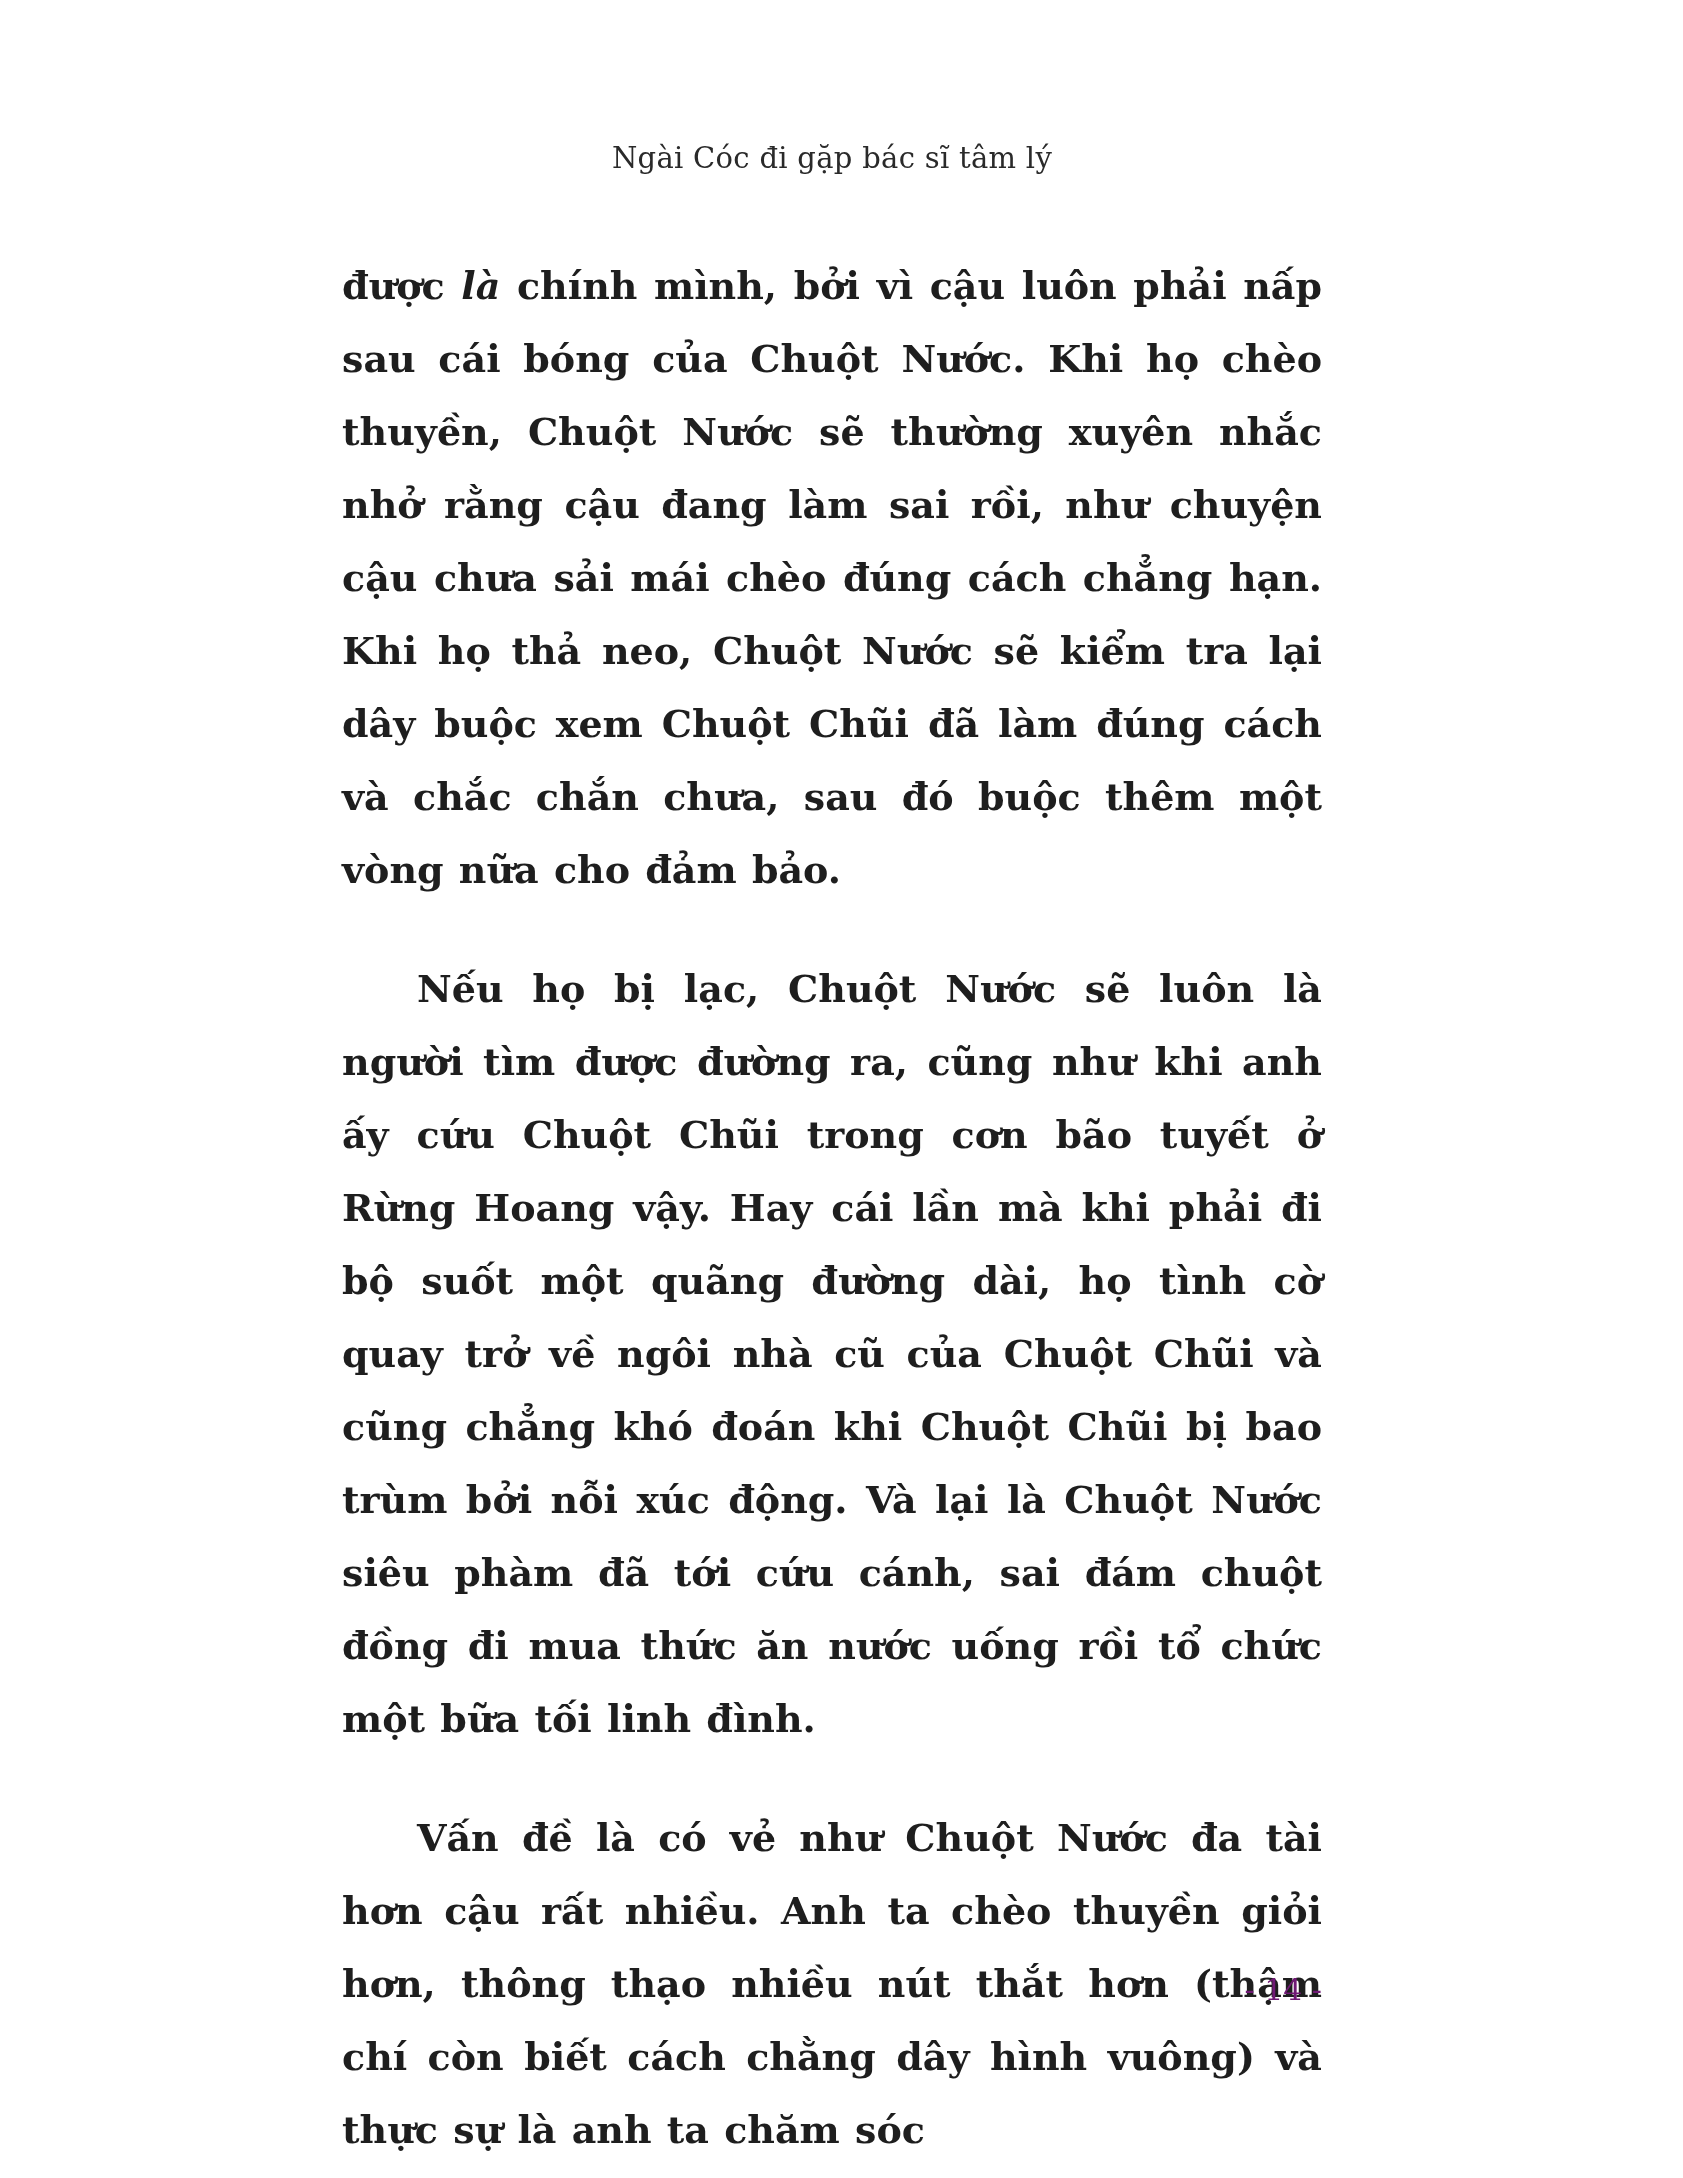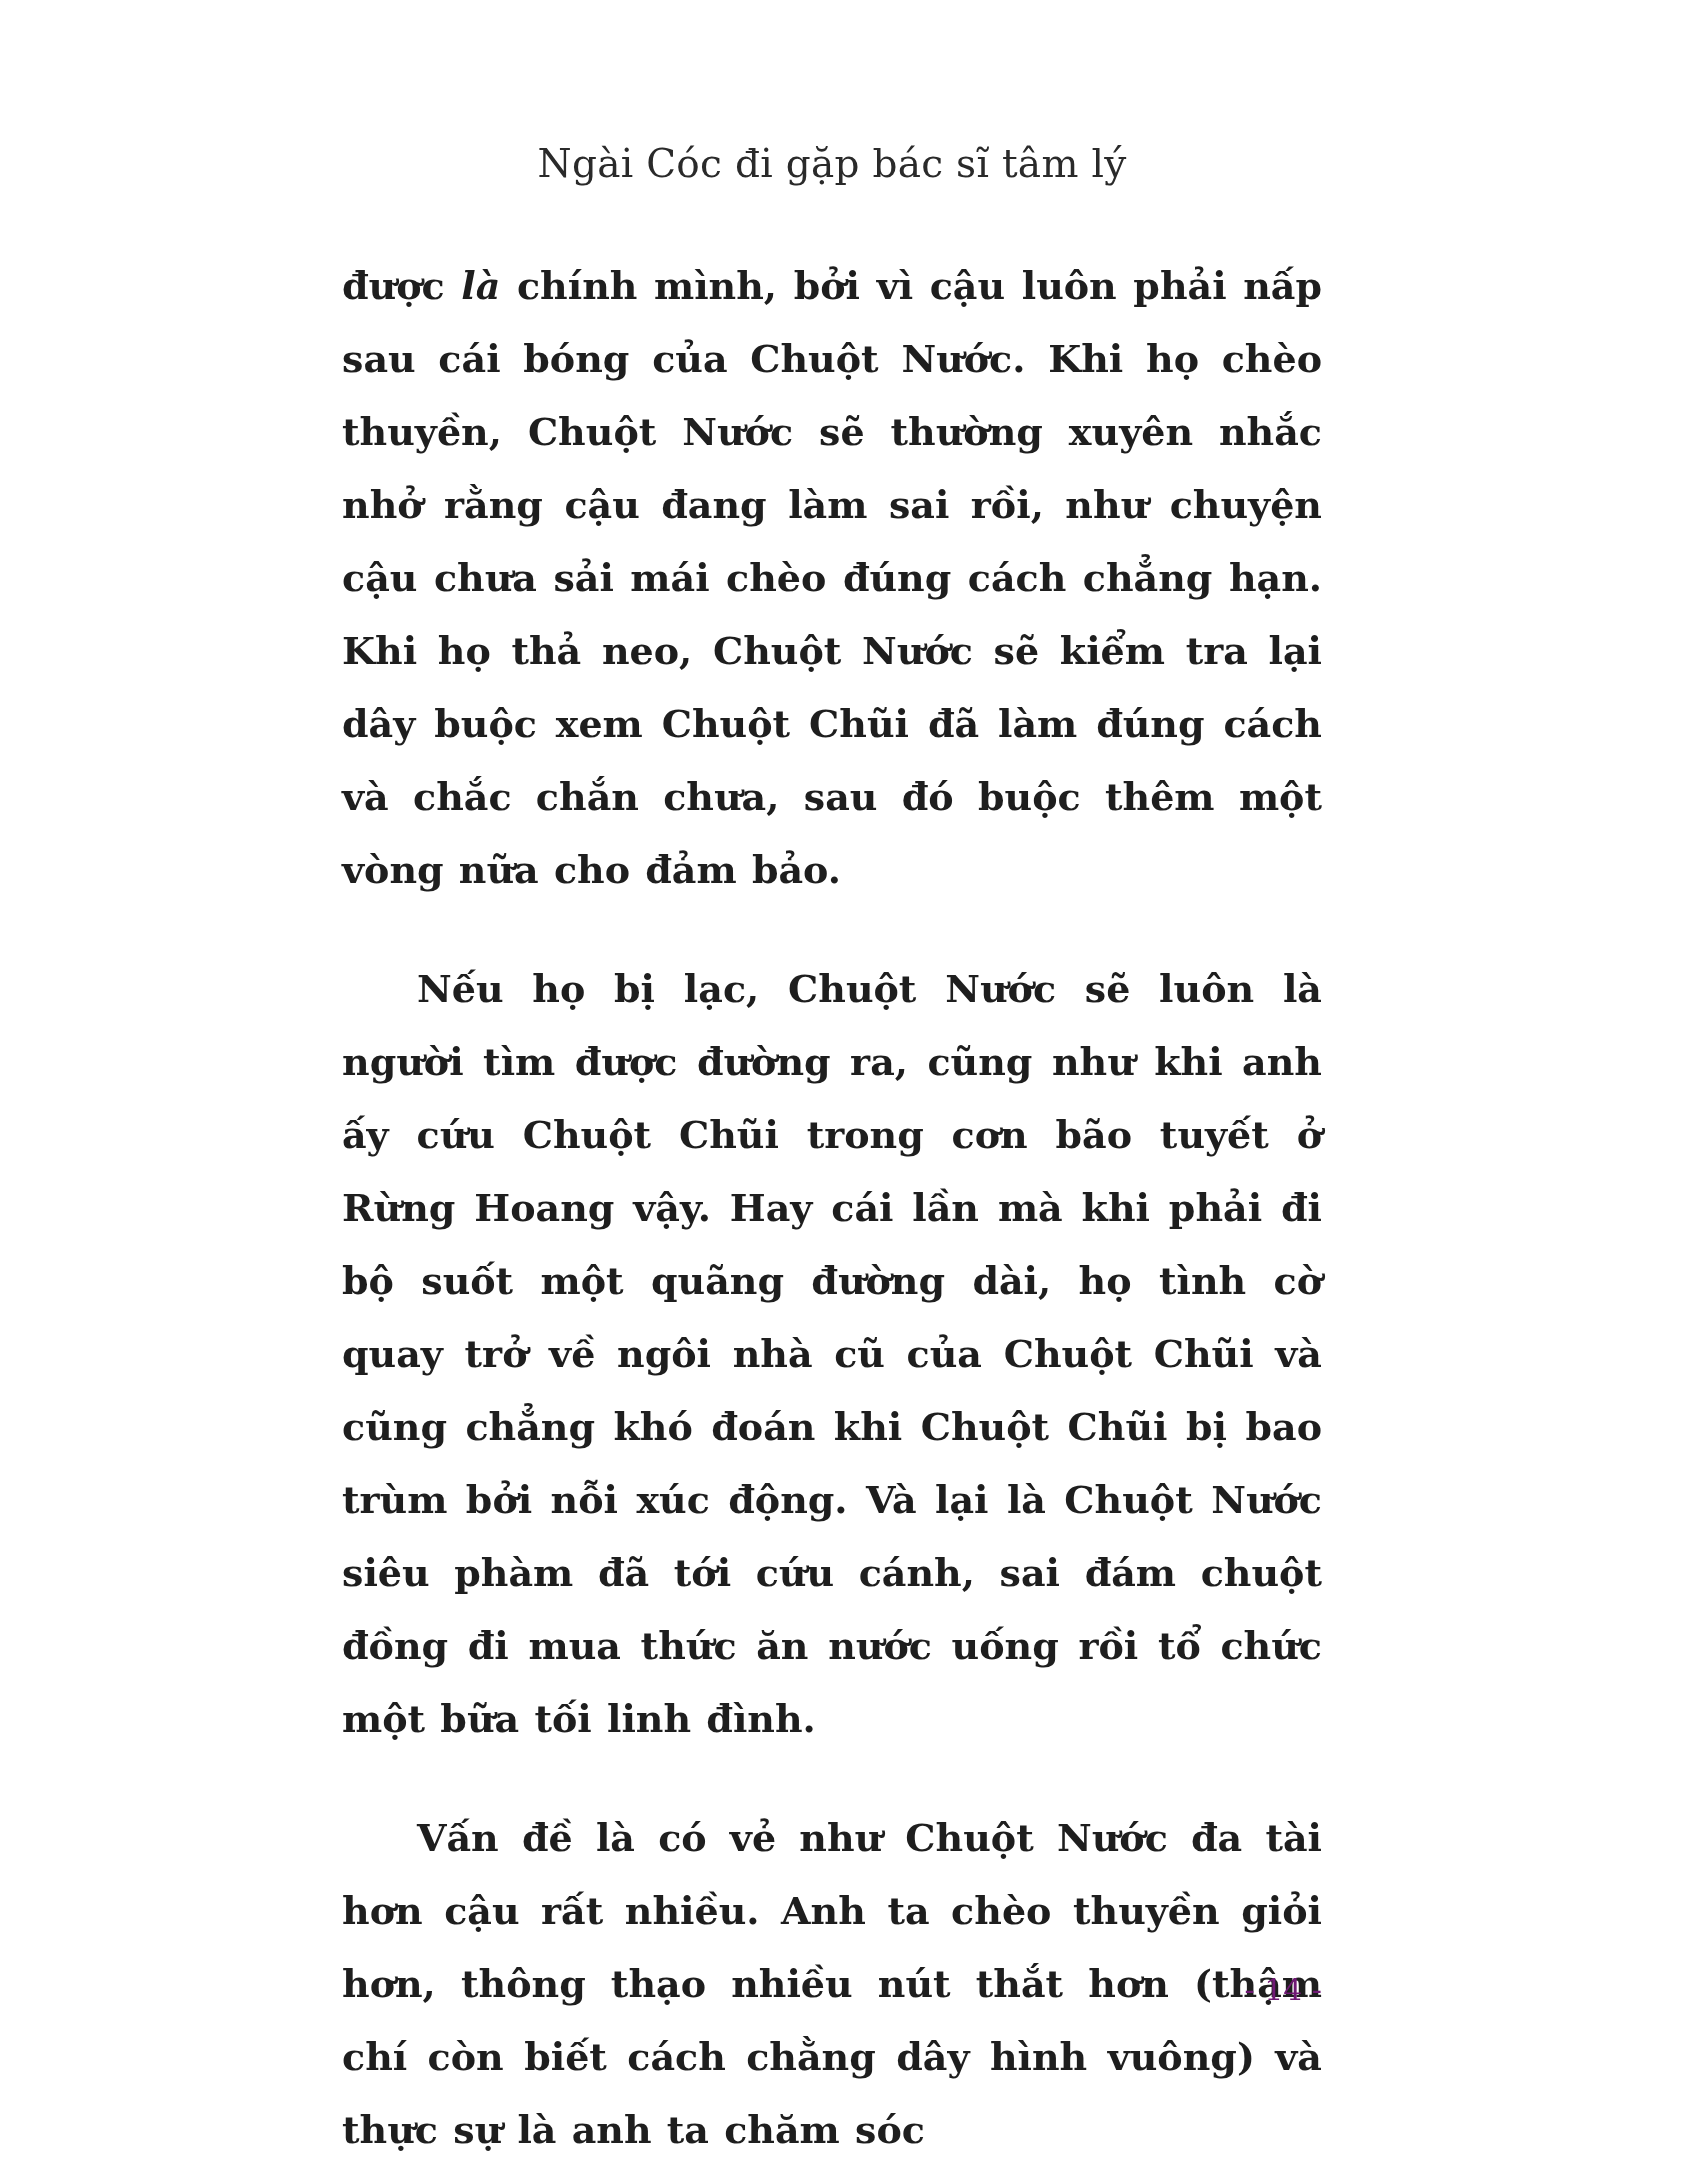--- a/index.html
+++ b/index.html
@@ -15,21 +15,21 @@
     font-family: "DejaVu Serif", "Liberation Serif", serif;
     color: #1e1e1e;
     overflow: hidden;
   }
   .running-header {
     position: absolute;
     top: 141px;
     left: 342px;
     width: 980px;
     text-align: center;
-    font-size: 39px;
+    font-size: 29px;
     color: #2a2a2a;
     letter-spacing: 0.3px;
   }
   .body-text {
     position: absolute;
     top: 249px;
     left: 342px;
     width: 980px;
     font-weight: bold;
   }

